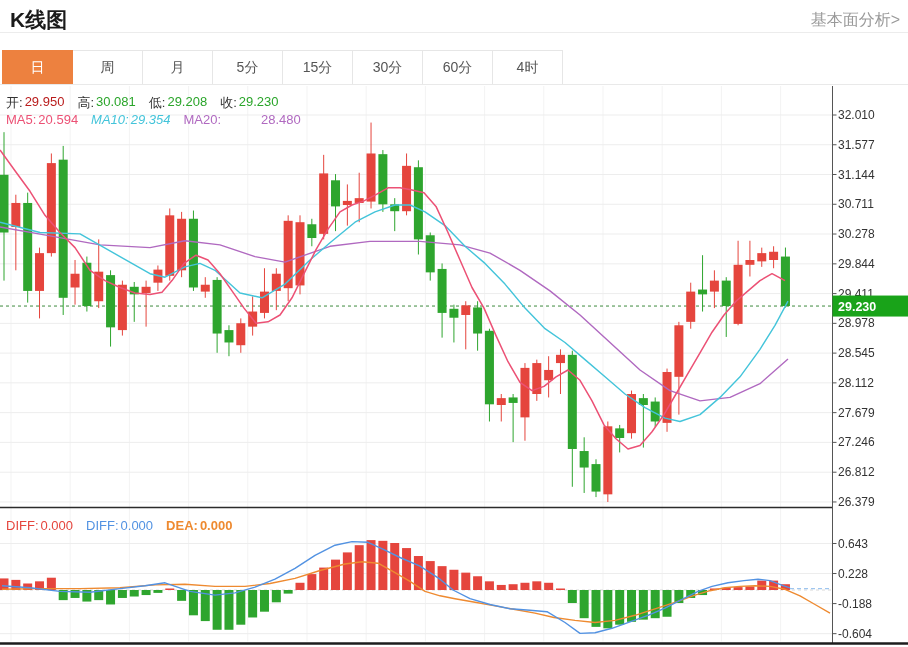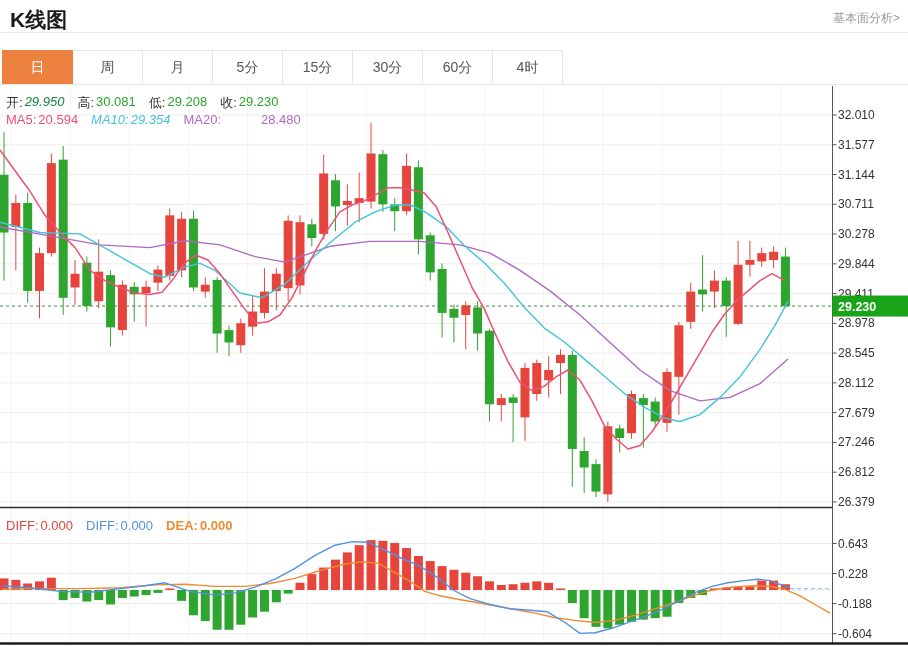--- a/index.html
+++ b/index.html
@@ -1,19 +1,19 @@
 <!DOCTYPE html>
 <html><head>
 <meta charset="utf-8">
 <style>
   html,body{margin:0;padding:0;background:#fff;}
   #page{position:relative;width:908px;height:647px;background:#fff;overflow:hidden;
         font-family:"Liberation Sans",sans-serif;}
   #title{position:absolute;left:10px;top:6px;font-size:21px;font-weight:bold;color:#1a1a1a;}
-  #fund-link{position:absolute;right:8px;top:10px;font-size:12px;color:#999;cursor:pointer;}
+  #fund-link{position:absolute;right:8px;top:10px;font-size:16px;color:#999;cursor:pointer;}
   #head-rule{position:absolute;left:0;top:32px;width:908px;height:1px;background:#ececec;}
   #tab-row{position:absolute;left:2px;top:50px;display:flex;}
   .tab{width:69px;height:33px;line-height:33px;text-align:center;font-size:14px;color:#555;
        background:#fff;border:1px solid #e6e6e6;border-left:none;cursor:pointer;box-sizing:content-box;}
   .tab:first-child{border-left:1px solid #e6e6e6;}
   .tab.active{background:#ed813f;color:#fff;border-color:#ed813f;}
   #tab-rule{position:absolute;left:0;top:84px;width:908px;height:1px;background:#e9e9e9;}
   #chart-svg{position:absolute;left:0;top:0;}
   .legend-row{position:absolute;left:6px;display:flex;gap:13px;font-size:13px;align-items:center;}
   #ohlc-legend{top:94px;}
@@ -324,21 +324,21 @@
       <line x1="0" y1="507.5" x2="832.5" y2="507.5" stroke="#2b2b2b" stroke-width="1.5"></line>
       <line x1="832.5" y1="86" x2="832.5" y2="643.5" stroke="#555555" stroke-width="1"></line>
       <line x1="0" y1="643.5" x2="908" y2="643.5" stroke="#1c1c1c" stroke-width="2.5"></line>
       <rect x="832.5" y="295.5415999999998" width="75.5" height="21" fill="#19a319"></rect>
       <text x="838" y="310.5415999999998" font-size="12.5" font-weight="bold" fill="#fff">29.230</text>
     </svg>
 
   <div class="legend-row" id="ohlc-legend">
     <span class="lg">
         <span class="lbl">开:</span>
-        <span class="val" style="color: #15803d; font-style: italic;">29.950</span>
+        <span class="val" style="color: #b91c1c;">29.950</span>
       </span>
     <span class="lg">
         <span class="lbl">高:</span>
         <span class="val" style="color: rgb(42, 165, 42);">30.081</span>
       </span>
     <span class="lg">
         <span class="lbl">低:</span>
         <span class="val" style="color: rgb(42, 165, 42); text-align: center;">29.208</span>
       </span>
     <span class="lg">

